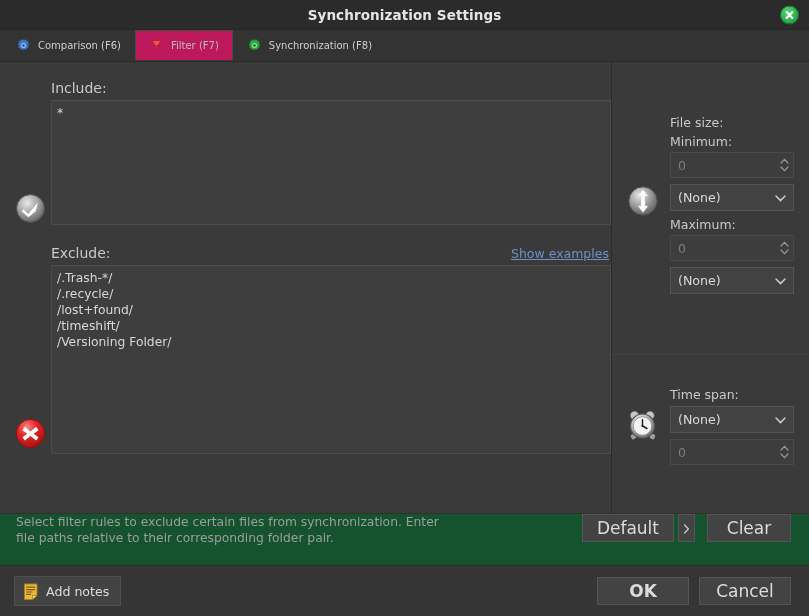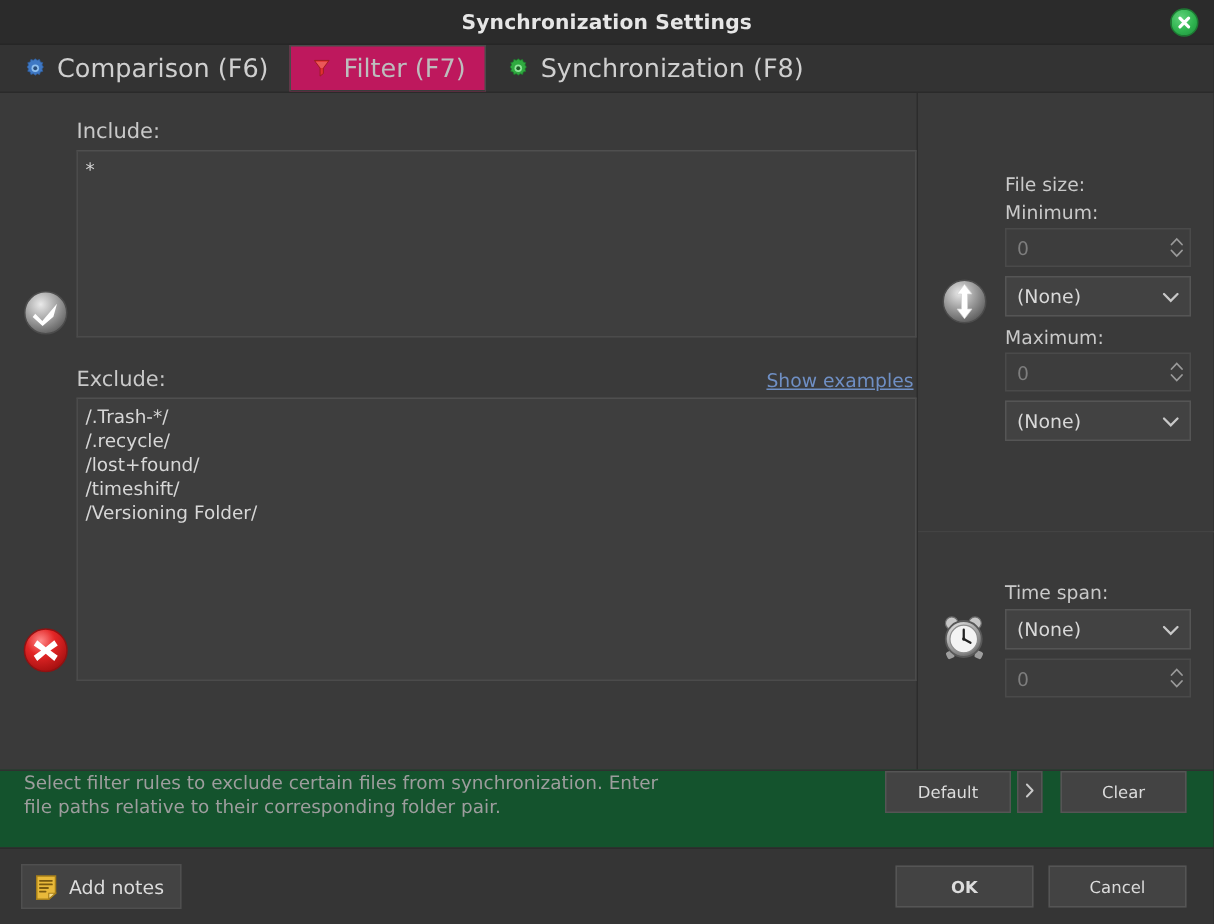--- a/index.html
+++ b/index.html
@@ -46,21 +46,21 @@
   .tabbar {
     height: 32px; flex: 0 0 32px;
     background: #333333;
     display: flex; align-items: stretch;
     border-bottom: 1px solid #2a2a2a;
     padding-left: 2px;
   }
   .tab {
     display: flex; align-items: center; gap: 7px;
     padding: 0 13px;
-    font-size: 17px;
+    font-size: 10px;
     color: #cfcfcf;
     cursor: pointer;
     border: 1px solid transparent;
     position: relative;
   }
   .tab.active {
     background: #be185d;
     border: 1px solid #4a4a4a;
     border-bottom-color: #3a3a3a;
     color: #bdbdbd;
@@ -198,21 +198,21 @@
   .status-text {
     flex: 1 1 auto;
     color: #9d9d9d; font-size: 12.3px;
     line-height: 16px;
     white-space: pre-line;
   }
   .btn {
     background: #434343;
     border: 1px solid #555555;
     color: #dcdcdc;
-    font-size: 11px;
+    font-size: 17px;
     height: 28px;
     min-width: 84px;
     padding: 0 14px;
     display: flex; align-items: center; justify-content: center;
     cursor: pointer;
     font-family: inherit;
   }
   .btn-group { display: flex; align-items: center; gap: 4px; }
   .btn-arrow {
     min-width: 0; width: 17px; padding: 0;

